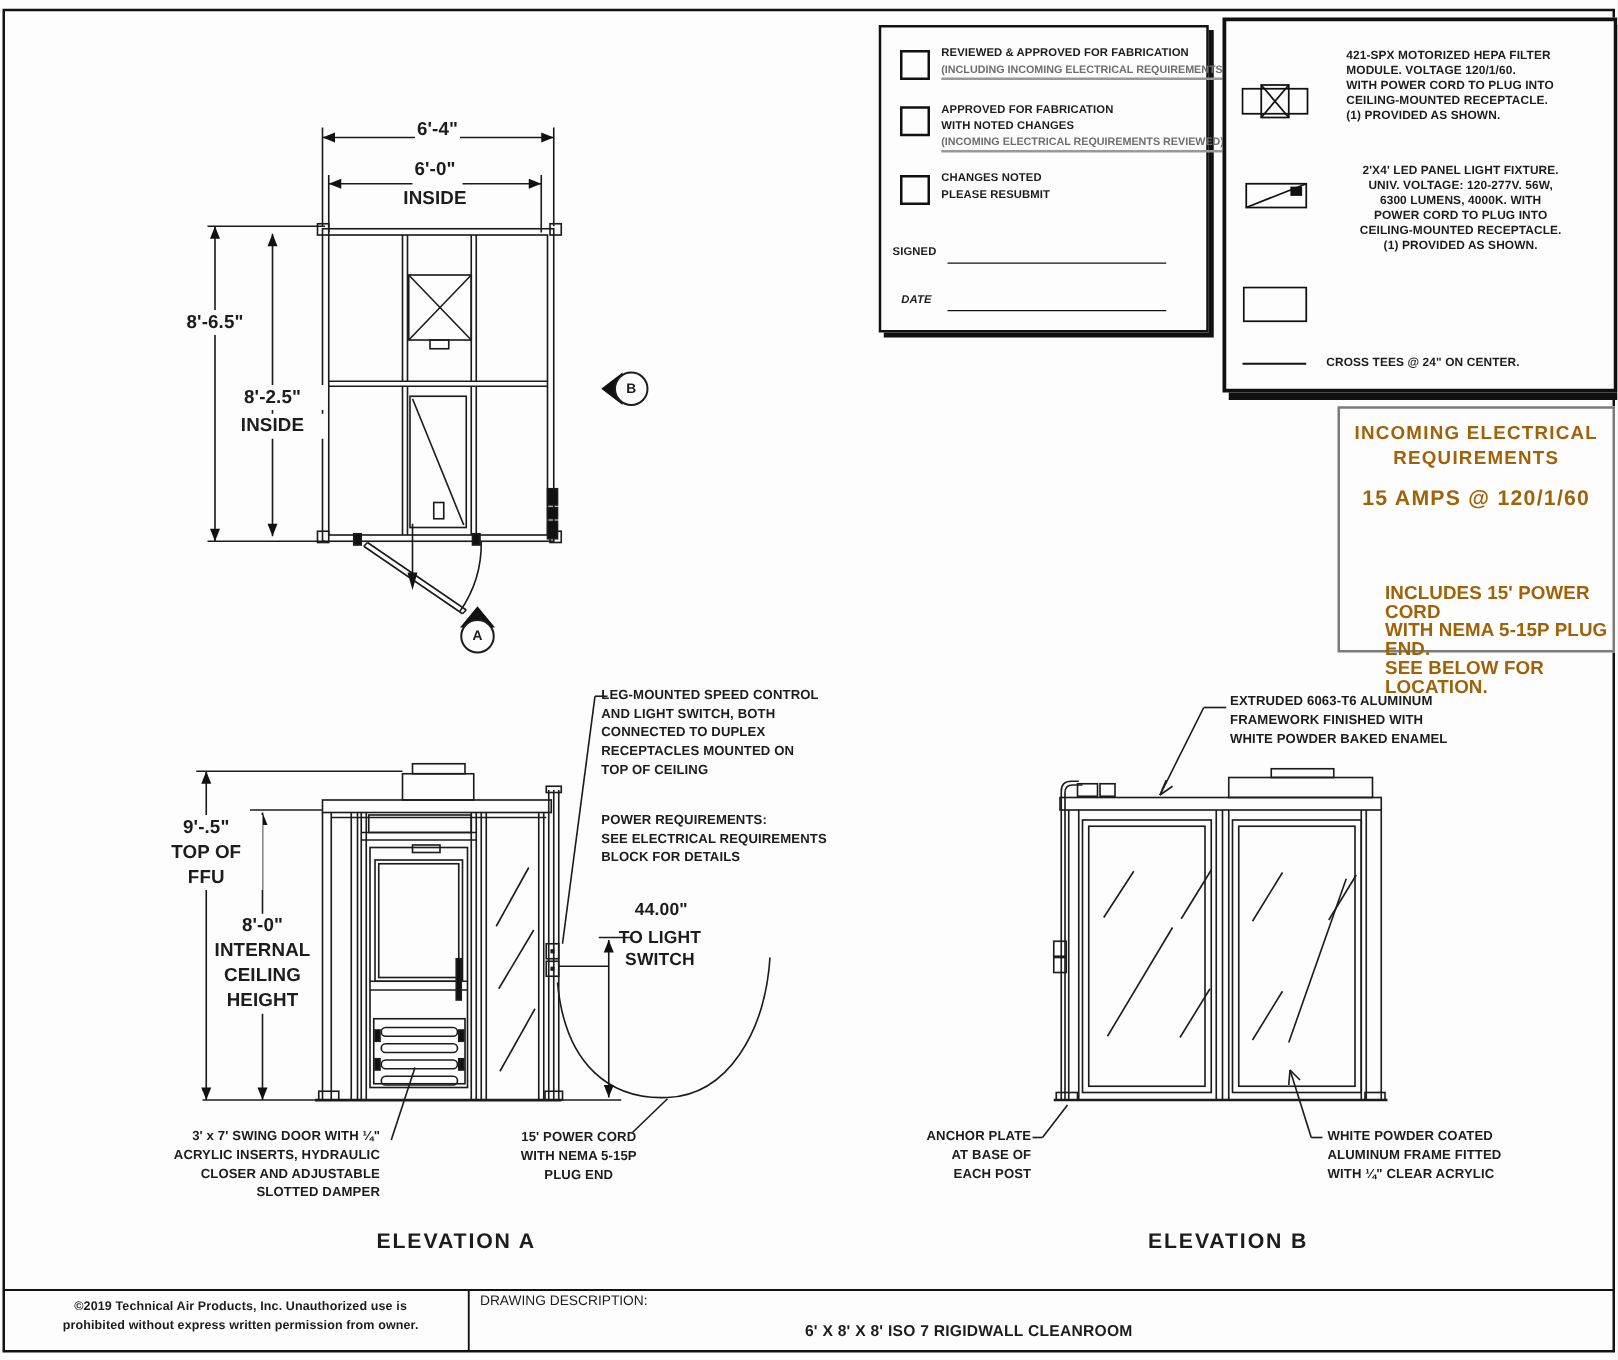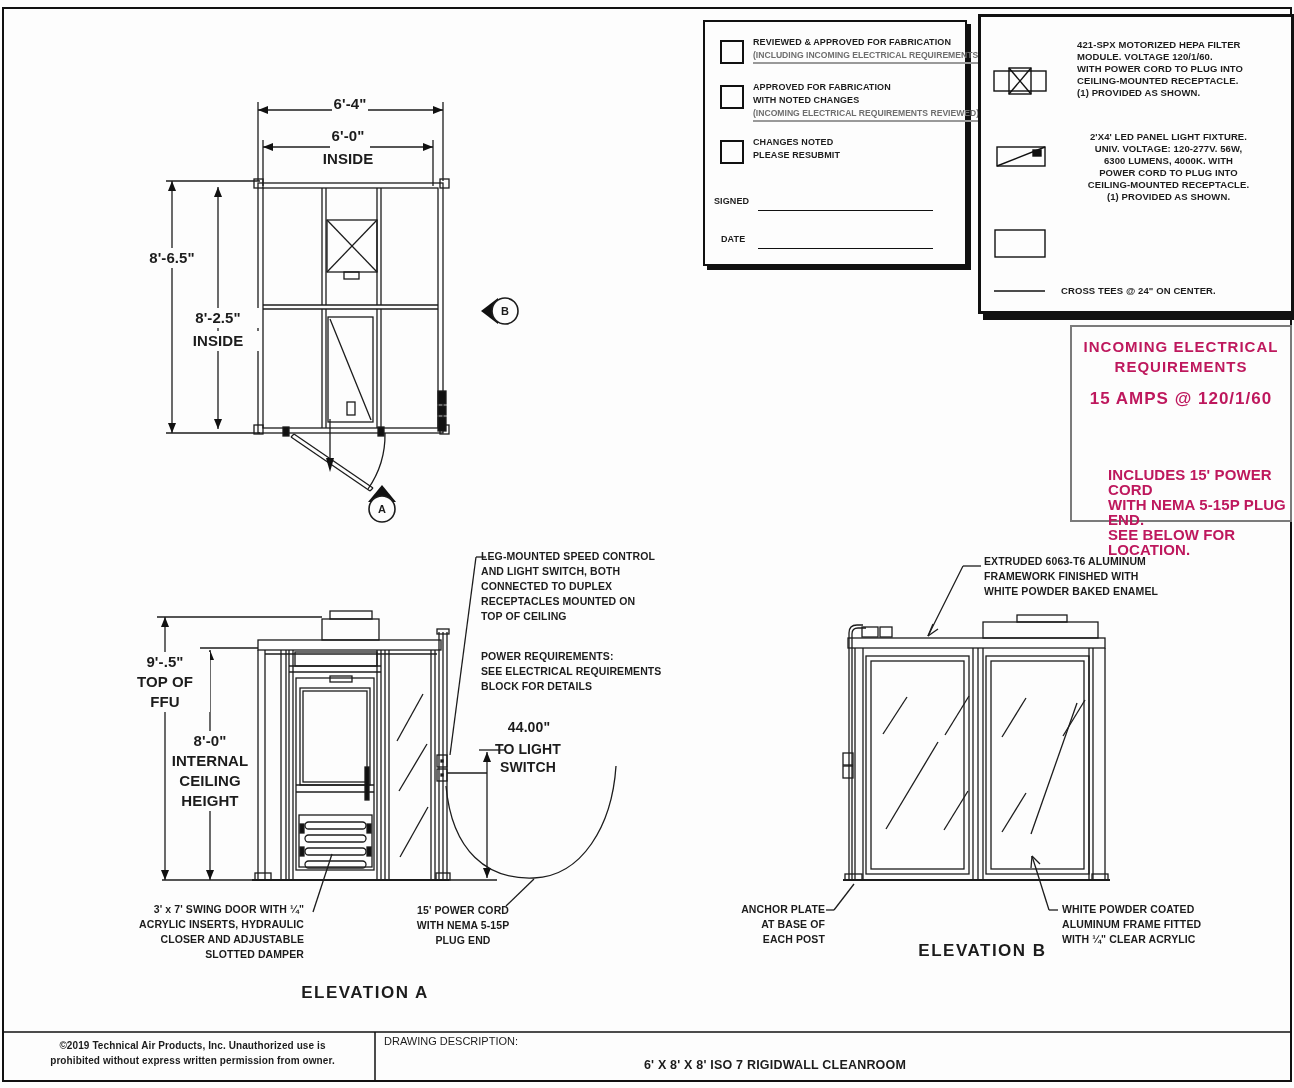--- a/index.html
+++ b/index.html
@@ -2,21 +2,21 @@
 <html><head>
 <meta charset="utf-8">
 <style>
   html,body { margin:0; padding:0; background:#e8e8e8; }
   #sheet { position:relative; width:1294px; height:1088px; background:#fdfdfd;
            font-family:"Liberation Sans", sans-serif; color:#1c1c1c; overflow:hidden; }
   .t   { position:absolute; font-weight:bold; white-space:pre-line; letter-spacing:0.1px; }
   .ctr { text-align:center; }
   .rt  { text-align:right; }
   .bgw { background:#fdfdfd; }
-  .gray{ color:#be185d; }
+  .gray{ color:#a16207; }
   .fs9  { font-size:9px;   line-height:13px; }
   .fs95 { font-size:9.5px; line-height:12px; }
   .fs10 { font-size:10.5px;line-height:15px; }
   .fs11 { font-size:11px;  line-height:14px; }
   .fs14 { font-size:14px;  line-height:18px; }
   .fs15 { font-size:15px;  line-height:20px; }
   .fs17 { font-size:17px;  line-height:20px; letter-spacing:1.5px; }
   svg.lines { position:absolute; left:0; top:0; }
   .box { position:absolute; background:#fdfdfd; }
   #approval-box { left:703px; top:20px; width:260px; height:242px; border:2px solid #111; box-shadow:4px 4px 0 0 #111; }
@@ -259,21 +259,21 @@
     <div class="t fs9" style="left:48px; top:59px; width:205px;">APPROVED FOR FABRICATION
 WITH NOTED CHANGES</div>
     <div class="sub" style="left:48px; top:86px;">(INCOMING ELECTRICAL REQUIREMENTS REVIEWED)</div>
 
     <div class="cb" style="left:15px; top:118px;"></div>
     <div class="t fs9" style="left:48px; top:114px; width:205px;">CHANGES NOTED
 PLEASE RESUBMIT</div>
 
     <div class="t fs9" style="left:9px; top:173px;">SIGNED</div>
     <div class="sigline" style="left:53px; top:170px; width:175px; height:18px;"></div>
-    <div class="t fs9" style="left:16px; top:211px;">DATE</div>
+    <div class="t fs9" style="left:16px; top:211px;font-style:italic;">DATE</div>
     <div class="sigline" style="left:53px; top:208px; width:175px; height:18px;"></div>
   </div>
 
   <div id="legend-box" class="box">
     <svg style="position:absolute; left:12px; top:48px;" width="58" height="32">
       <g stroke="#111" fill="none" stroke-width="1.4">
         <rect x="1" y="6" width="52" height="20"></rect>
         <rect x="16" y="3" width="22" height="26"></rect>
         <line x1="16" y1="3" x2="38" y2="29"></line>
           <line x1="16" y1="29" x2="38" y2="3"></line>
@@ -347,20 +347,20 @@
 
   <div class="t fs10" style="left:984px; top:554px; width:210px;">EXTRUDED 6063-T6 ALUMINUM
 FRAMEWORK FINISHED WITH
 WHITE POWDER BAKED ENAMEL</div>
   <div class="t fs10 rt" style="left:728px; top:902px; width:97px;">ANCHOR PLATE
 AT BASE OF
 EACH POST</div>
   <div class="t fs10" style="left:1062px; top:902px; width:175px;">WHITE POWDER COATED
 ALUMINUM FRAME FITTED
 WITH ¼" CLEAR ACRYLIC</div>
-  <div class="t fs17 ctr" style="left:900px; top:941px; width:165px;">ELEVATION B</div>
+  <div class="t fs17 ctr" style="left:900px; top:983px; width:165px;">ELEVATION B</div>
 
   <div class="t ctr" style="left:20px; top:1038px; width:345px; font-size:10px; line-height:15px;">©2019 Technical Air Products, Inc.  Unauthorized use is
 prohibited without express written permission from owner.</div>
   <div class="lbl" style="left:384px; top:1035px; font-size:11px; font-weight:normal;">DRAWING DESCRIPTION:</div>
   <div class="t ctr" style="left:375px; top:1058px; width:800px; font-size:12.5px; letter-spacing:0.2px;">6' X 8' X 8' ISO 7 RIGIDWALL CLEANROOM</div>
 
 </div>
 
 </body></html>

